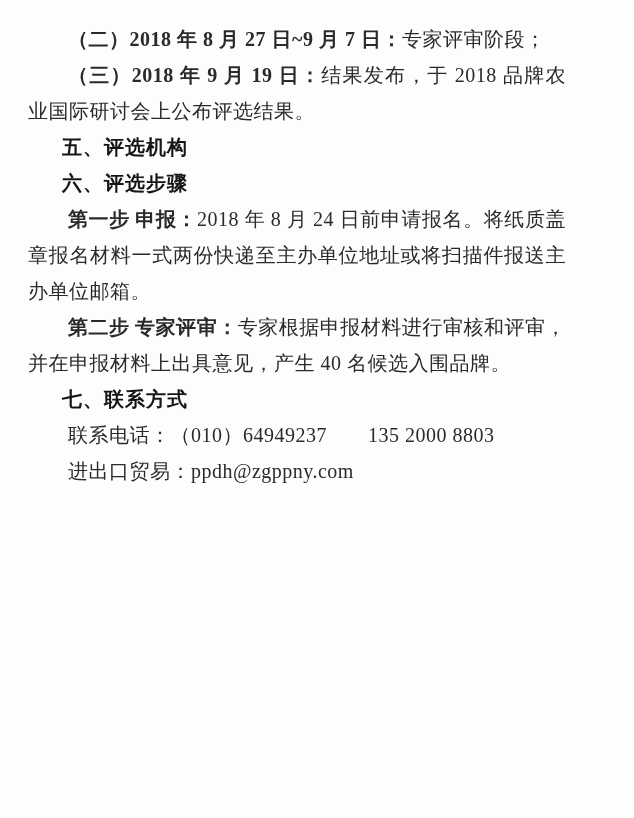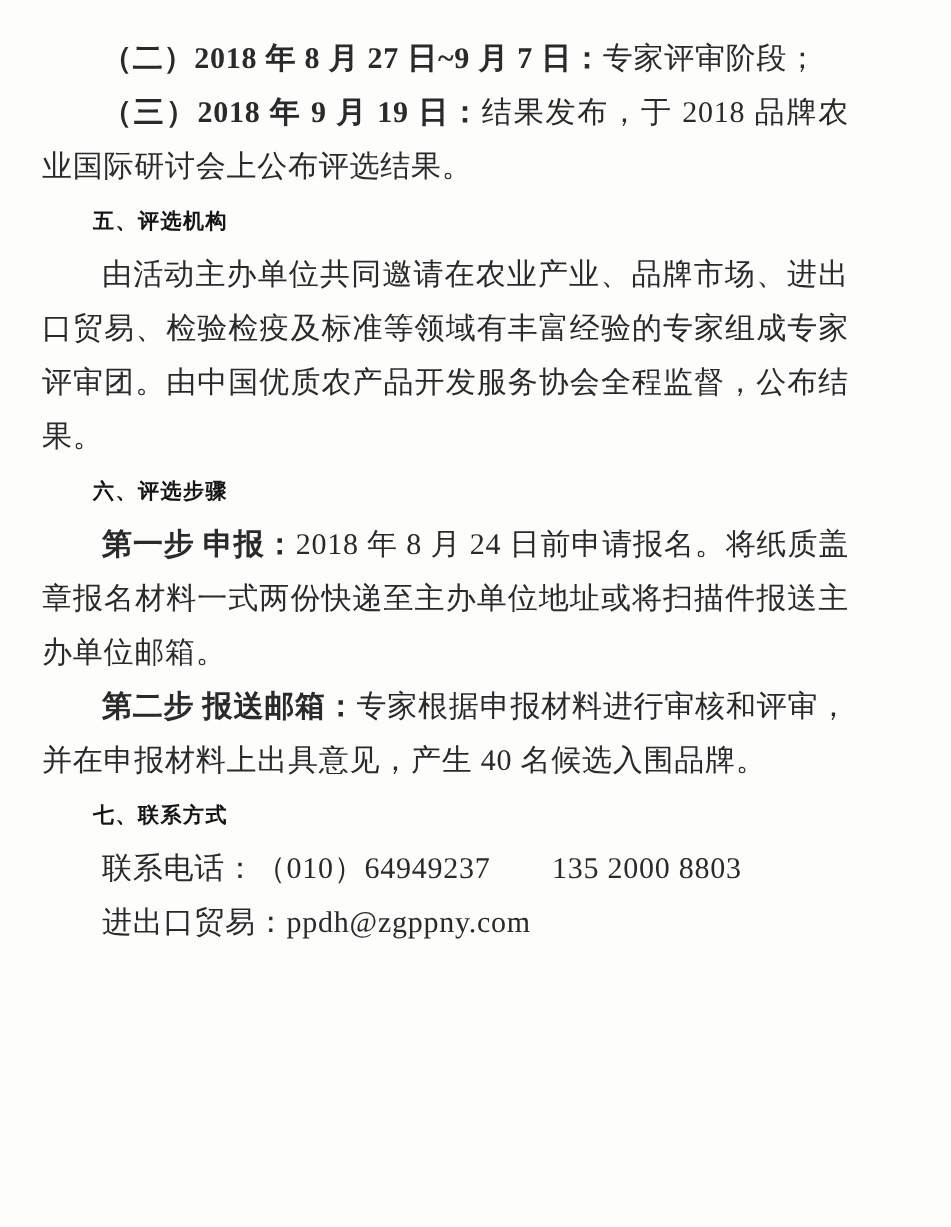--- a/index.html
+++ b/index.html
@@ -27,38 +27,37 @@
     font-size: 20px;
     line-height: 36px;
     color: var(--text);
     text-align: justify;
     text-indent: 2em;
     letter-spacing: 0.5px;
   }
   .heading {
     font-family: "Liberation Sans", "DejaVu Sans", sans-serif;
     font-weight: bold;
-    font-size: 14px;
+    font-size: 20px;
     line-height: 36px;
     color: var(--heading);
     padding-left: 34px;
     letter-spacing: 1px;
   }
   .run { white-space: pre-wrap; }
   .bold { font-weight: bold; }
 </style>
 </head>
 <body>
 
 <div class="page">
   <div>
       <p class="body"><span class="run bold">（二）2018 年 8 月 27 日~9 月 7 日：</span><span class="run">专家评审阶段；</span></p>
       <p class="body"><span class="run bold">（三）2018 年 9 月 19 日：</span><span class="run">结果发布，于 2018 品牌农业国际研讨会上公布评选结果。</span></p>
       <p class="heading"><span class="run bold">五、评选机构</span></p>
-      <p class="body"><span class="run">由活动主办单位共同邀请在农业产业、品牌市场、进出口贸易、检验检疫及标准等领域有丰富经验的专家组成专家评审团。由中国优质农产品开发服务协会全程监督，公布结果。</span></p>
       <p class="heading"><span class="run bold">六、评选步骤</span></p>
       <p class="body"><span class="run bold">第一步 申报：</span><span class="run">2018 年 8 月 24 日前申请报名。将纸质盖章报名材料一式两份快递至主办单位地址或将扫描件报送主办单位邮箱。</span></p>
-      <p class="body"><span class="run bold">第二步 报送邮箱：</span><span class="run">专家根据申报材料进行审核和评审，并在申报材料上出具意见，产生 40 名候选入围品牌。</span></p>
+      <p class="body"><span class="run bold">第二步 专家评审：</span><span class="run">专家根据申报材料进行审核和评审，并在申报材料上出具意见，产生 40 名候选入围品牌。</span></p>
       <p class="heading"><span class="run bold">七、联系方式</span></p>
       <p class="body"><span class="run">联系电话：（010）64949237　　135 2000 8803</span></p>
       <p class="body"><span class="run">进出口贸易：ppdh@zgppny.com</span></p>
     </div>
 </div>
 
 </body></html>

